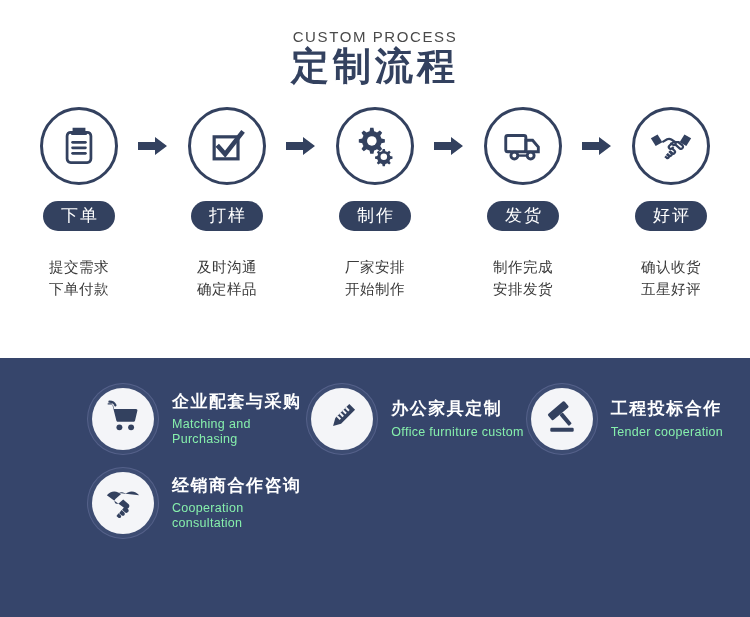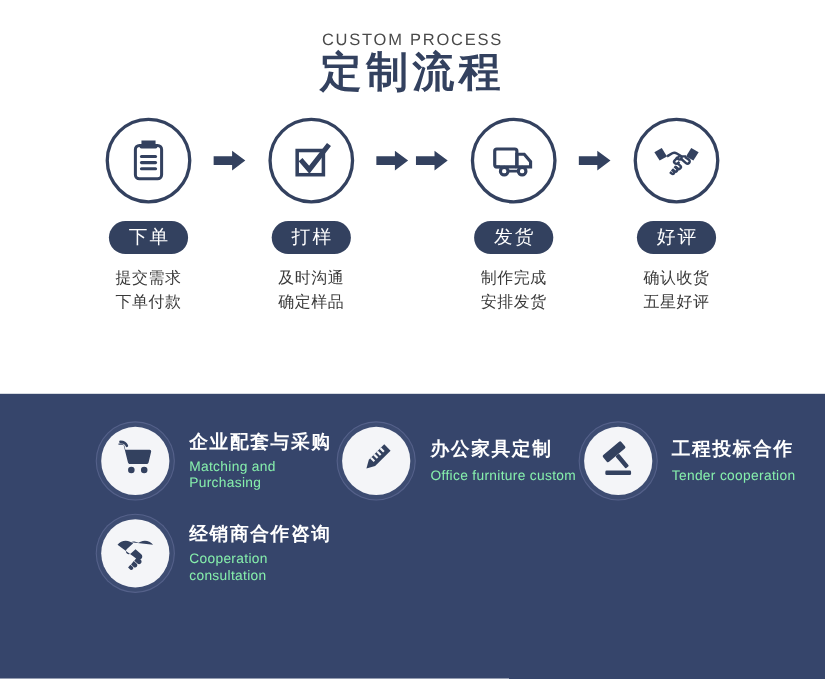--- a/index.html
+++ b/index.html
@@ -59,21 +59,21 @@
     color:#ffffff;
     border-radius:16px;
     font-size:17px;
     font-weight:normal;
     letter-spacing:2px;
     padding:6px 16px 7px 18px;
     line-height:1;
     white-space:nowrap;
   }
   .step-desc {
-    margin-top:11px;
+    margin-top:25px;
     font-size:14.5px;
     color:#3a3a3a;
     line-height:1.55;
     text-align:center;
     letter-spacing:0.5px;
     white-space:nowrap;
   }
   .arrow {
     flex:0 0 auto;
     width:36px;
@@ -180,20 +180,37 @@
       <div>确定样品</div>
     </div>
   </div>
 
   <div class="arrow">
     <svg width="30" height="20" viewBox="0 0 30 20">
         <path d="M0 6 h17 V1 l12 9 -12 9 v-5 H0 Z" fill="#33415f"></path>
       </svg>
   </div>
 
+  <div class="step">
+    <div class="step-circle">
+      <span>
+        <svg width="46" height="46" viewBox="0 0 48 48" fill="#33415f">
+          <path d="M19 5 l3.4 0 .7 3.6a11 11 0 0 1 3 1.25l3-2.05 2.4 2.4-2.05 3a11 11 0 0 1 1.25 3l3.6.7v3.4l-3.6.7a11 11 0 0 1-1.25 3l2.05 3-2.4 2.4-3-2.05a11 11 0 0 1-3 1.25l-.7 3.6H19l-.7-3.6a11 11 0 0 1-3-1.25l-3 2.05-2.4-2.4 2.05-3a11 11 0 0 1-1.25-3l-3.6-.7V17l3.6-.7a11 11 0 0 1 1.25-3l-2.05-3 2.4-2.4 3 2.05a11 11 0 0 1 3-1.25z"></path>
+          <circle cx="20.7" cy="18.7" r="5" fill="#fff"></circle>
+          <path d="M32 27 l2.3 0 .5 2.4a7.5 7.5 0 0 1 2 .85l2-1.4 1.6 1.6-1.4 2a7.5 7.5 0 0 1 .85 2l2.4.5v2.3l-2.4.5a7.5 7.5 0 0 1-.85 2l1.4 2-1.6 1.6-2-1.4a7.5 7.5 0 0 1-2 .85l-.5 2.4H32l-.5-2.4a7.5 7.5 0 0 1-2-.85l-2 1.4-1.6-1.6 1.4-2a7.5 7.5 0 0 1-.85-2l-2.4-.5v-2.3l2.4-.5a7.5 7.5 0 0 1 .85-2l-1.4-2 1.6-1.6 2 1.4a7.5 7.5 0 0 1 2-.85z"></path>
+          <circle cx="33.2" cy="35.1" r="3.4" fill="#fff"></circle>
+        </svg>
+      </span>
+    </div>
+    <div class="badge">制作</div>
+    <div class="step-desc">
+      <div>厂家安排</div>
+      <div>开始制作</div>
+    </div>
+  </div>
 
   <div class="arrow">
     <svg width="30" height="20" viewBox="0 0 30 20">
         <path d="M0 6 h17 V1 l12 9 -12 9 v-5 H0 Z" fill="#33415f"></path>
       </svg>
   </div>
 
   <div class="step">
     <div class="step-circle">
       <span>

